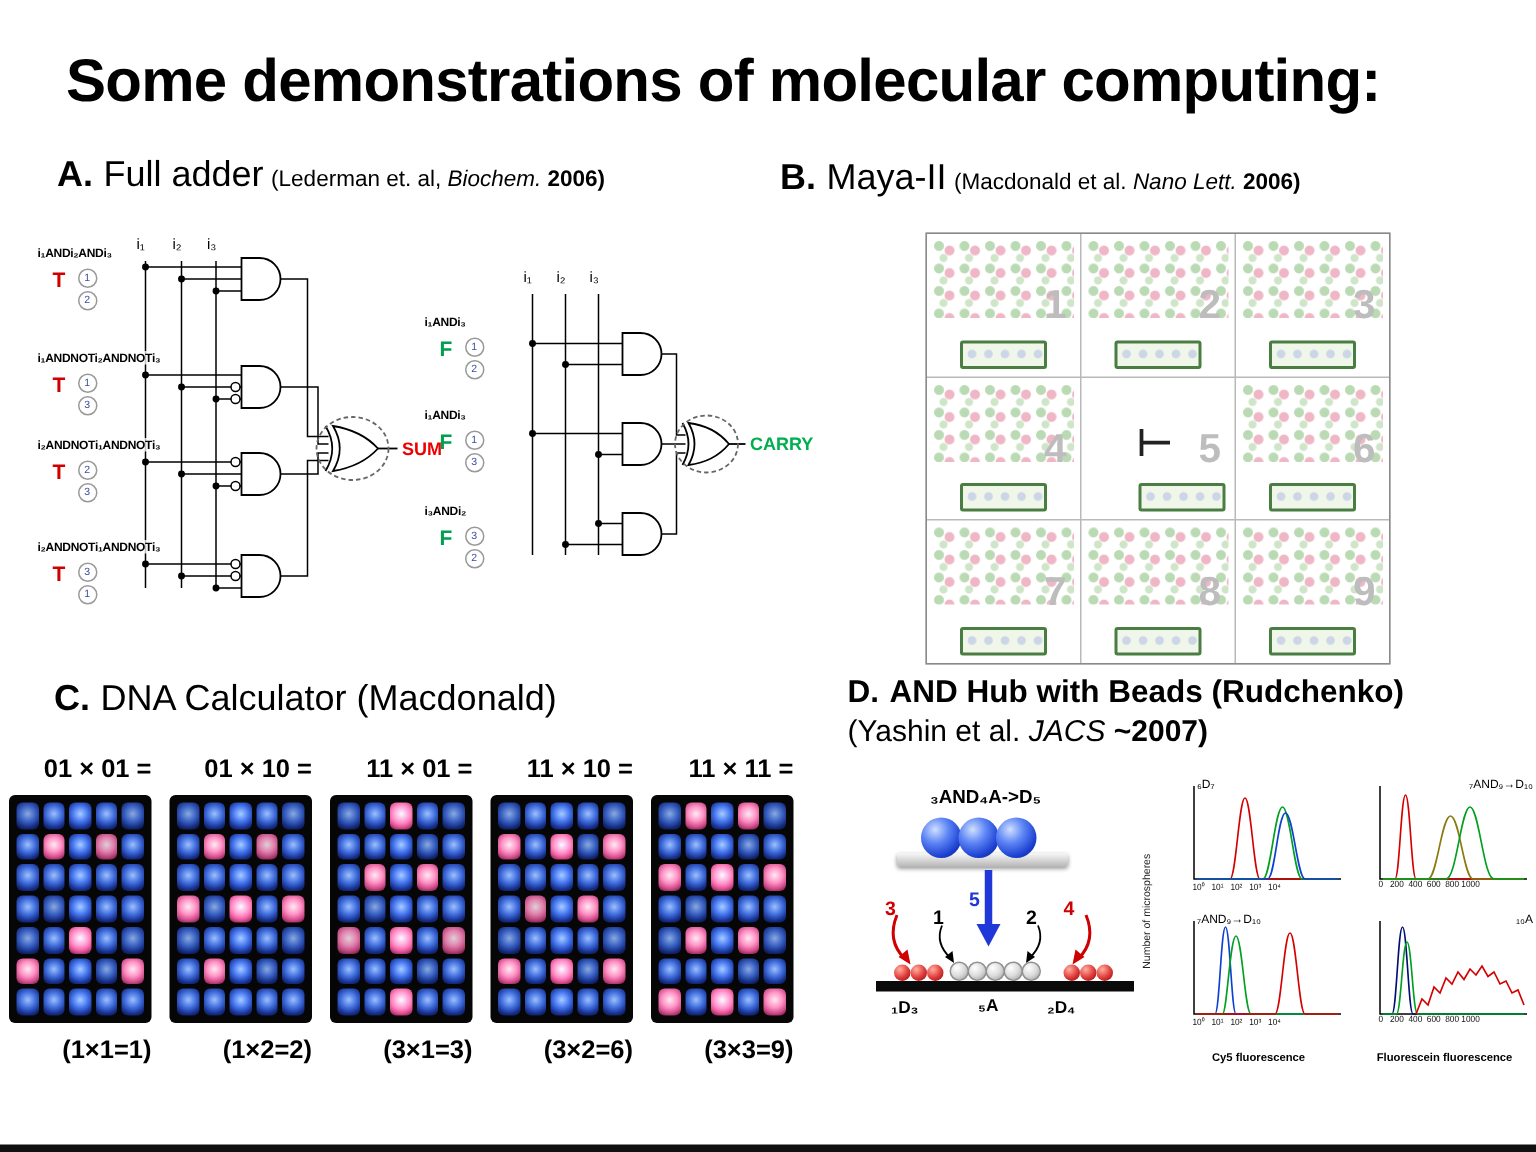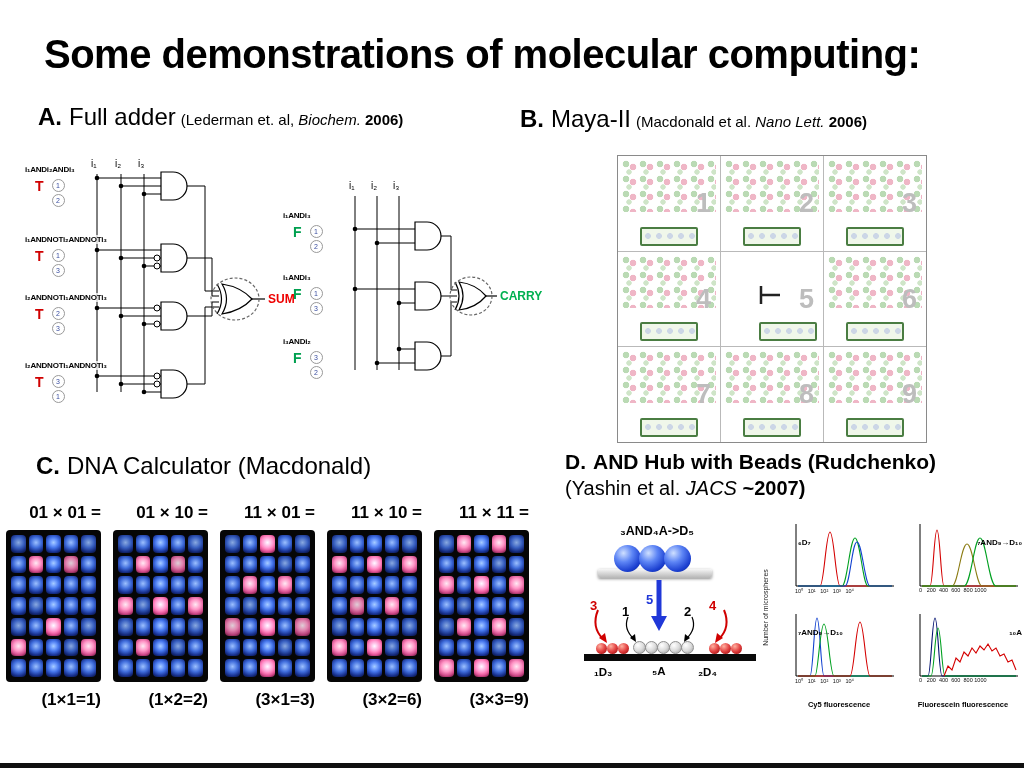--- a/index.html
+++ b/index.html
@@ -79,21 +79,21 @@
            background:radial-gradient(circle at 35% 30%,#ffffff 0%,#dcdcdc 50%,#9a9a9a 100%);}
   .rsphere{position:absolute;top:131px;width:11px;height:11px;border-radius:50%;
            background:radial-gradient(circle at 35% 30%,#ffb0a0 0%,#e24040 50%,#8f0000 100%);}
   .bname{position:absolute;font-size:11.5px;font-weight:bold;white-space:nowrap;}
 
   
   .cyto{position:absolute;left:766px;top:516px;width:258px;height:210px;}
   .cgrid{position:absolute;left:14px;top:2px;display:grid;grid-template-columns:118px 118px;grid-auto-rows:88px;gap:2px 6px;}
   .cpanel{position:relative;}
   .cpanel svg{display:block;}
-  .clabel{position:absolute;top:0;font-size:8px;font-weight:bold;white-space:nowrap;margin-top:20px;}
+  .clabel{position:absolute;top:0;font-size:8px;font-weight:normal;white-space:nowrap;}
   .clabel.l{left:18px}.clabel.r{right:0}
   .cticks{position:absolute;left:15px;top:69px;font-size:6px;white-space:pre;color:#111;transform-origin:left top;transform:scaleX(.92);}
   .cxlab{position:absolute;top:184px;width:118px;text-align:center;font-size:7.5px;font-weight:bold;white-space:nowrap;}
   .cxlab.left{left:14px}.cxlab.right{left:138px}
   .cylab{position:absolute;left:-66px;top:88px;width:130px;text-align:center;font-size:7px;color:#222;transform:rotate(-90deg);}
 
   .footbar{position:absolute;left:0;right:0;bottom:0;height:5px;background:#101010;}
 </style>
 </head>
 <body>

